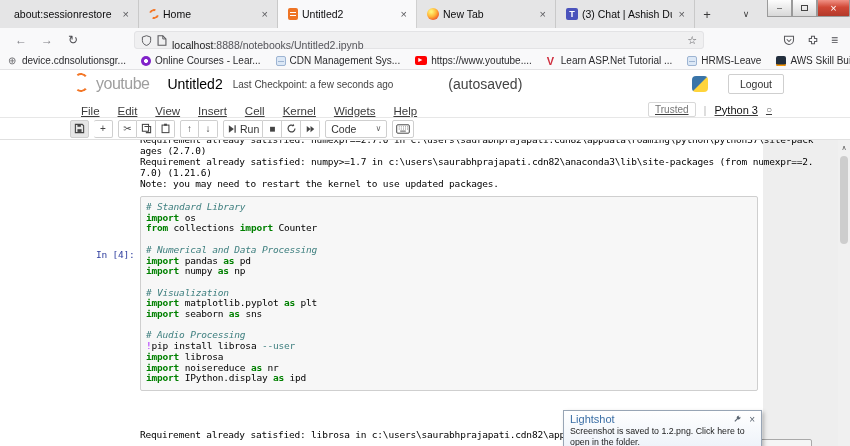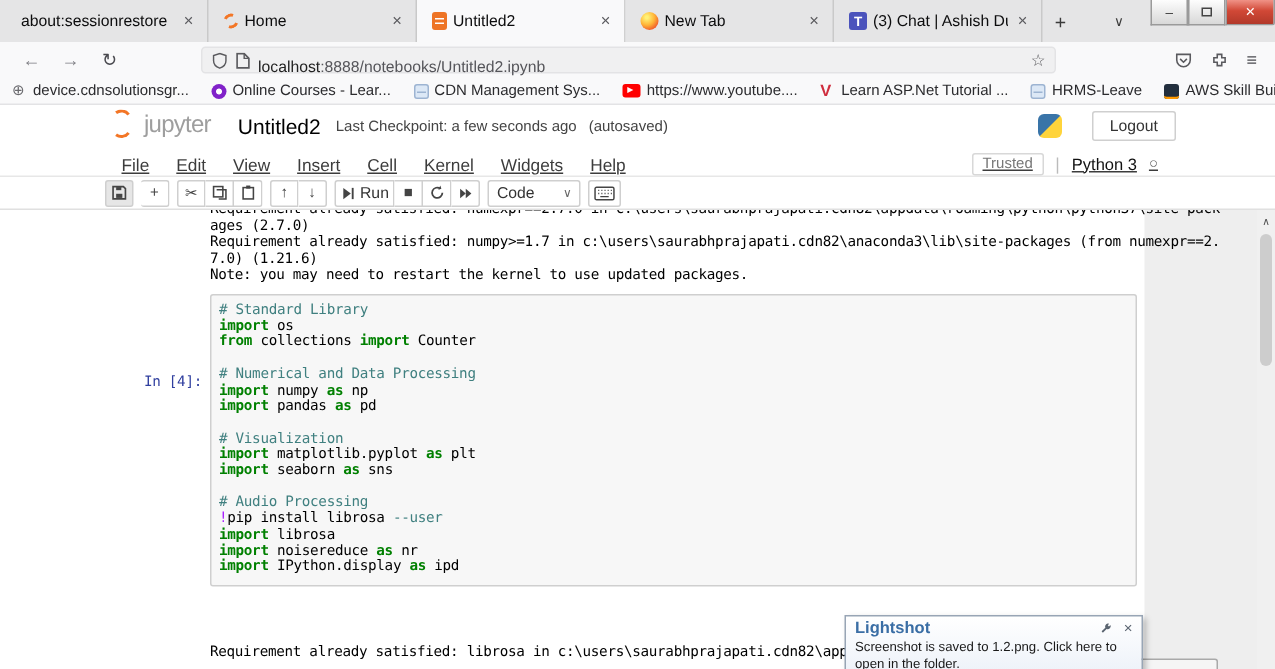--- a/index.html
+++ b/index.html
@@ -69,21 +69,21 @@
   
   .jheader { height:28px; background:#fff; display:flex; align-items:center; padding:0 66px 0 72px; }
   .jlogo { position:relative; width:20px; height:20px; margin-right:4px; }
   .jlogo .arc { position:absolute; left:2px; width:14px; height:14px; border-radius:50%;
         border:2.5px solid transparent; }
   .jlogo .arc.a1 { top:-1px; border-top-color:#f37626; transform:rotate(8deg); }
   .jlogo .arc.a2 { top:4px; border-bottom-color:#f37626; transform:rotate(-8deg); }
   .jbrand { font-size:16px; color:#9e9e9e; letter-spacing:-0.5px; margin-right:18px; }
   .jtitle { font-size:14px; color:#000; margin-right:10px; }
   .jcheckpoint { font-size:10px; color:#444; margin-right:8px; }
-  .jautosaved { font-size:10px; color:#444; }
+  .jautosaved { font-size:14px; color:#444;margin-left:47px; }
   .jheader-right { margin-left:auto; display:flex; align-items:center; gap:20px; }
   .pylogo { width:16px; height:16px; border-radius:4px;
         background:linear-gradient(135deg,#3974a8 0 49%,#ffd43b 51% 100%); }
   .logout-btn { font-size:10.5px; color:#333; background:#fff; border:1px solid #cfcfcf;
         border-radius:2px; padding:3px 11px; }
 
   .menubar { height:20px; background:#fff; border-bottom:1px solid #e7e7e7; display:flex;
         align-items:flex-end; padding:0 78px 0 72px; font-size:11.5px; color:#3c3c3c;text-decoration:underline; }
   .menu-item { padding:0 9px; }
   .menubar-right { margin-left:auto; display:flex; align-items:center; gap:8px; }
@@ -115,32 +115,32 @@
 
   .mono { font-family:"DejaVu Sans Mono", monospace; font-size:9.5px; letter-spacing:-0.2px; }
   .output-top { position:absolute; left:140px; top:-5px; width:672px; line-height:10.9px; color:#000; }
   .output-top div { white-space:pre; }
   .cell-row { position:absolute; left:0; top:56px; width:763px; }
   .prompt { position:absolute; left:96px; top:6px; width:42px; color:#303F9F; line-height:10.7px;margin-top:48px; }
   .codecell { position:absolute; left:140px; top:0; width:618px; background:#f7f7f7;
         border:1px solid #cfcfcf; border-radius:2px; padding:5px 4px 6px 5px; }
   .codecell div { line-height:10.7px; white-space:pre; color:#000; }
   .tk-kw { color:#008000; font-weight:bold; }
-  .tk-com { color:#408080; }
+  .tk-com { color:#408080; font-style:italic; }
   .tk-op { color:#AA22FF; }
   .tk-flag { color:#408080; }
   .output-bottom { position:absolute; left:140px; top:290px; width:672px; line-height:10.9px;
         color:#000; white-space:pre; }
 
   
   .lightshot { position:absolute; left:563px; top:270px; width:199px; height:40px;
         background:linear-gradient(#ffffff,#edf2f9); border:1px solid #98a5b5;
         box-shadow:2px 2px 4px rgba(0,0,0,0.25); padding:2px 6px 0 6px; }
   .ls-head { display:flex; align-items:center; }
-  .ls-title { font-size:11px; color:#3a6ea5;font-weight:bold; }
+  .ls-title { font-size:11px; color:#3a6ea5; }
   .ls-icons { margin-left:auto; display:flex; gap:7px; align-items:center; }
   .ls-close { font-size:10px; color:#5a6470; }
   .ls-msg { font-size:8.8px; color:#1a1a1a; line-height:10.5px; margin-top:1px; }
   .stub-box { position:absolute; left:742px; top:299px; width:70px; height:12px;
         background:#f5f5f5; border:1px solid #a9a9a9; border-radius:2px; }
 </style>
 </head>
 <body>
 
 <div class="tabbar">
@@ -241,21 +241,21 @@
       </span>
     </span>
 
 </div>
 
 <div class="jheader">
   <div class="jlogo">
       <span class="arc a1"></span>
       <span class="arc a2"></span>
     </div>
-  <div class="jbrand">jupyter</div>
+  <div class="jbrand">youtube</div>
   <div class="jtitle">Untitled2</div>
   <div class="jcheckpoint">Last Checkpoint: a few seconds ago</div>
   <div class="jautosaved">(autosaved)</div>
   <div class="jheader-right">
     <div class="pylogo"></div>
     <div class="logout-btn">Logout</div>
   </div>
 </div>
 
 <div class="menubar">
@@ -351,22 +351,22 @@
     </div>
 
   <div class="cell-row">
     <div class="prompt mono">In [4]:</div>
     <div class="codecell mono" id="codeCell">
         <div><span class="tk-com"># Standard Library</span></div>
         <div><span class="tk-kw">import</span><span> os</span></div>
         <div><span class="tk-kw">from</span><span> collections </span><span class="tk-kw">import</span><span> Counter</span></div>
         <div>&nbsp;</div>
         <div><span class="tk-com"># Numerical and Data Processing</span></div>
+        <div><span class="tk-kw">import</span><span> pandas </span><span class="tk-kw">as</span><span> pd</span></div>
         <div><span class="tk-kw">import</span><span> numpy </span><span class="tk-kw">as</span><span> np</span></div>
-        <div><span class="tk-kw">import</span><span> pandas </span><span class="tk-kw">as</span><span> pd</span></div>
         <div>&nbsp;</div>
         <div><span class="tk-com"># Visualization</span></div>
         <div><span class="tk-kw">import</span><span> matplotlib.pyplot </span><span class="tk-kw">as</span><span> plt</span></div>
         <div><span class="tk-kw">import</span><span> seaborn </span><span class="tk-kw">as</span><span> sns</span></div>
         <div>&nbsp;</div>
         <div><span class="tk-com"># Audio Processing</span></div>
         <div><span class="tk-op">!</span><span>pip install librosa </span><span class="tk-flag">--user</span></div>
         <div><span class="tk-kw">import</span><span> librosa</span></div>
         <div><span class="tk-kw">import</span><span> noisereduce </span><span class="tk-kw">as</span><span> nr</span></div>
         <div><span class="tk-kw">import</span><span> IPython.display </span><span class="tk-kw">as</span><span> ipd</span></div>

